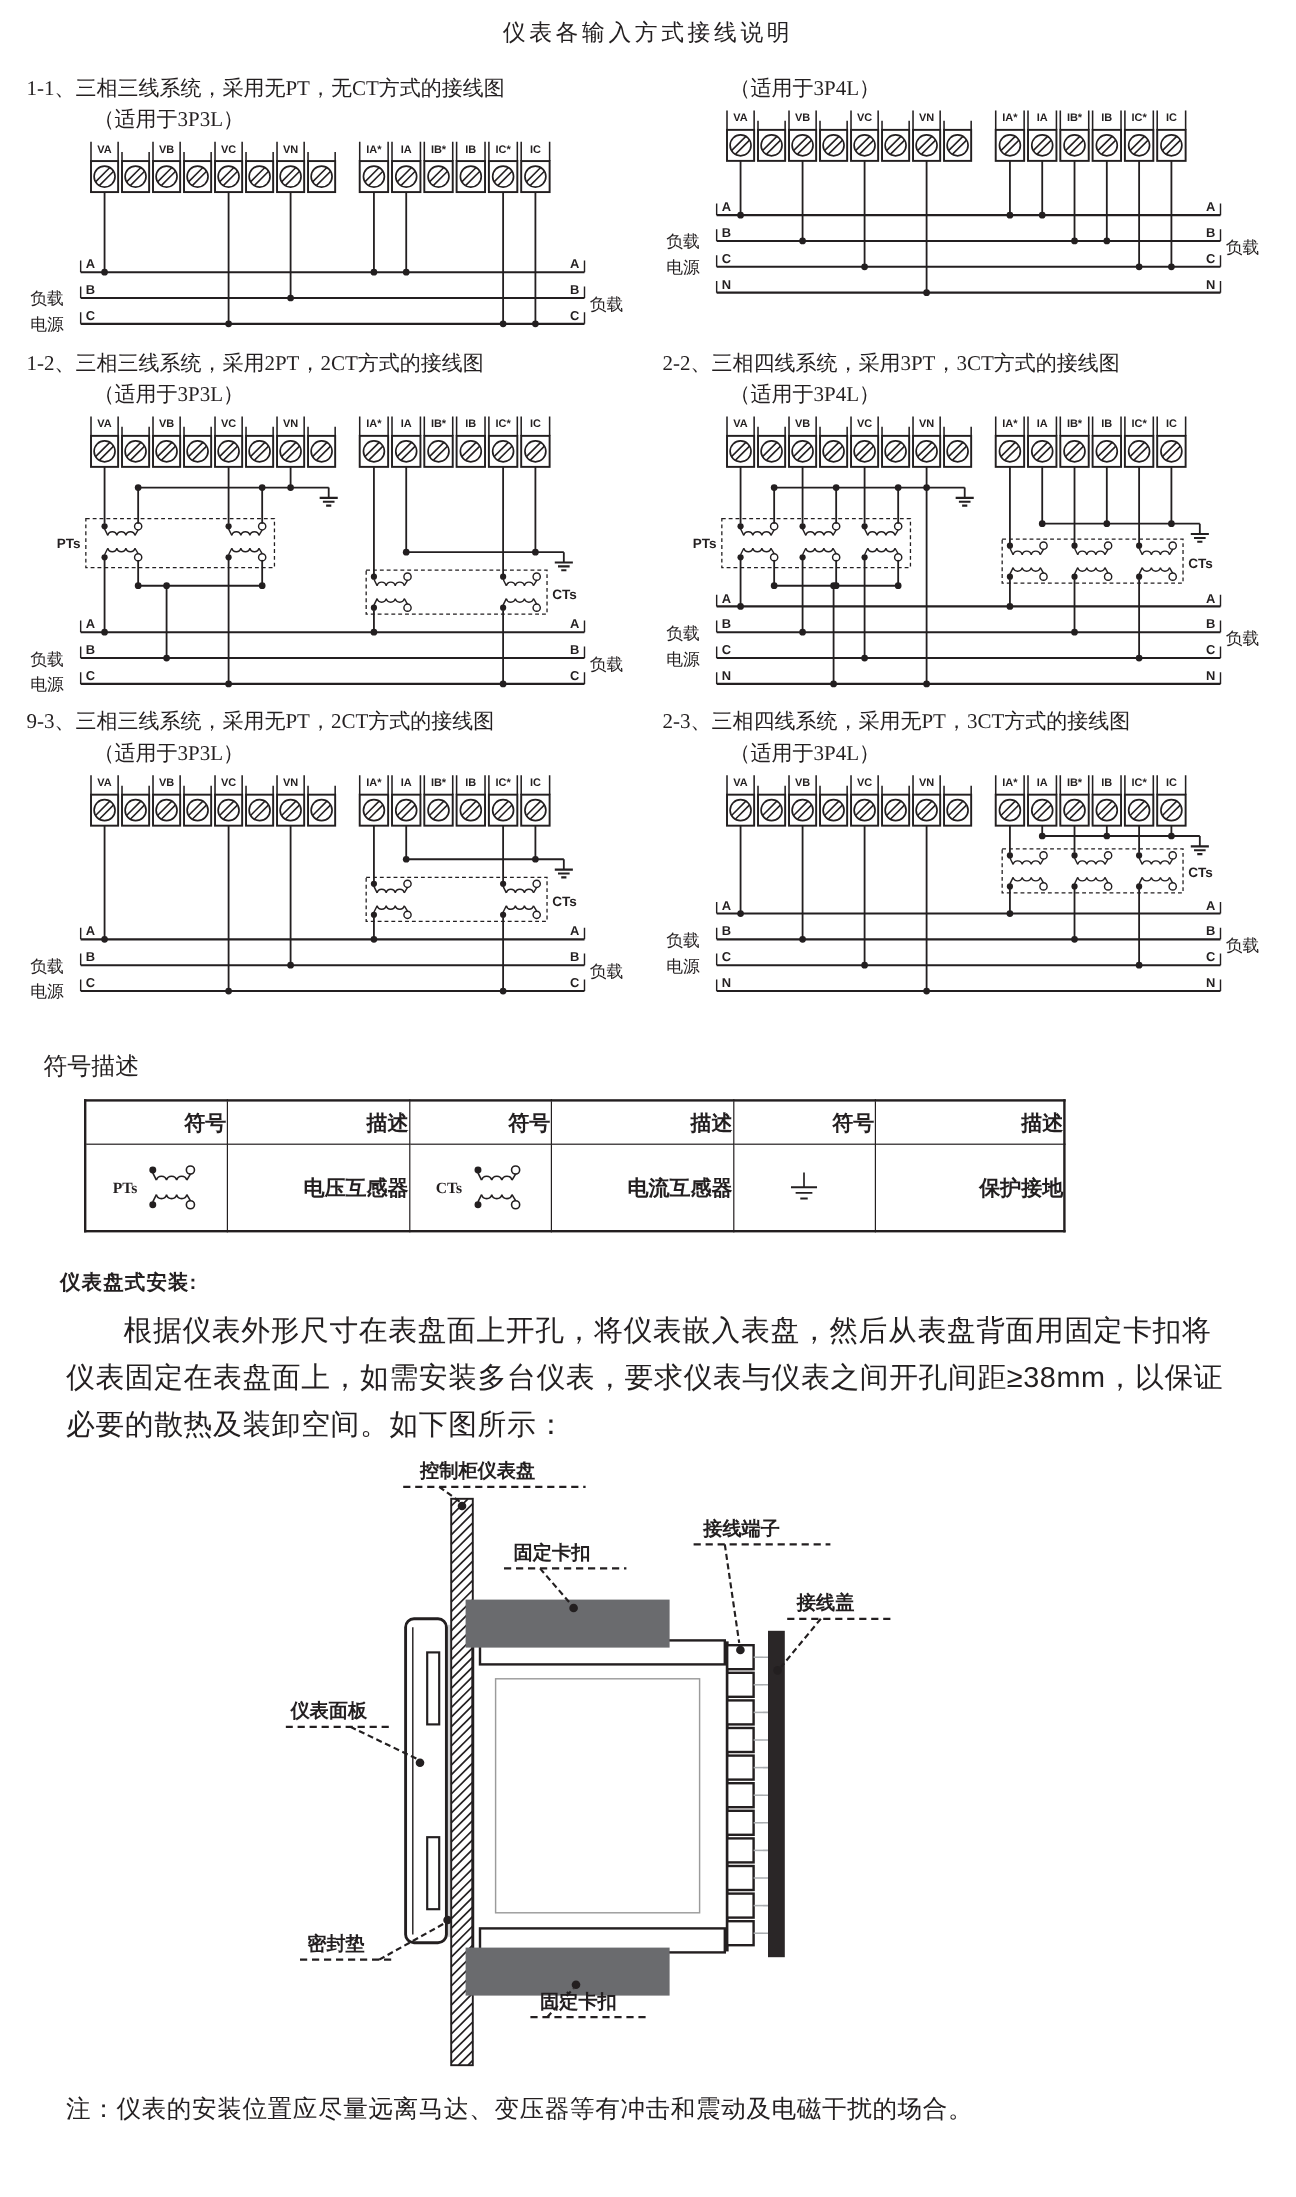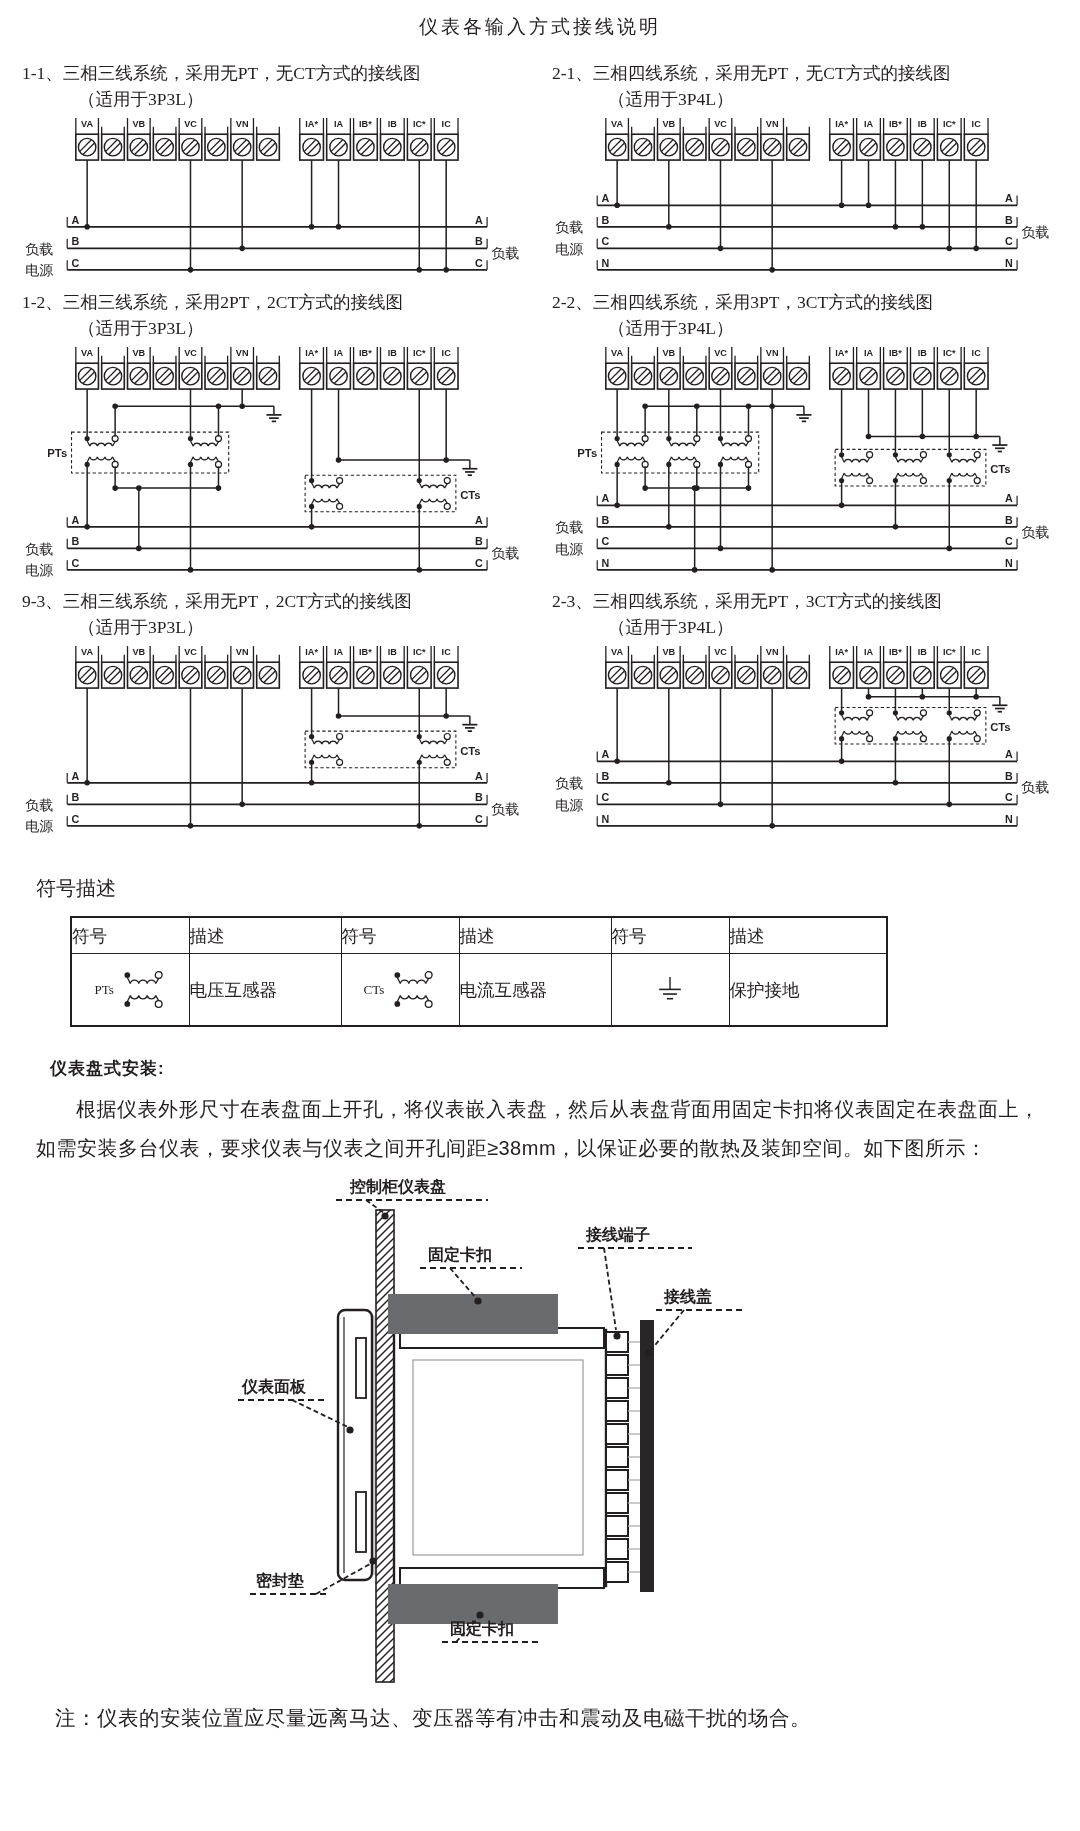--- a/index.html
+++ b/index.html
@@ -7,29 +7,29 @@
   body{width:1080px;color:#231f20;font-family:"Liberation Sans","DejaVu Sans",sans-serif}
   .page{width:1080px;min-height:1831px;padding:14px 0 26px;background:#fff}
   .doc-title{text-align:center;font-family:"Liberation Serif","DejaVu Serif",serif;font-size:19px;letter-spacing:3px;margin-bottom:20px}
   .dgrid{display:grid;grid-template-columns:1fr 1fr;column-gap:24px;padding:0 22px}
   .dcell{margin-bottom:8px}
   .dtitle,.dsub{font-family:"Liberation Serif","DejaVu Serif",serif;font-size:17.5px;line-height:26px;white-space:nowrap}
   .dsub{padding-left:56px;margin-bottom:5px}
   .wsvg{width:100%;display:block}
   .sym-heading{font-family:"Liberation Serif","DejaVu Serif",serif;font-size:20px;margin:30px 0 14px 36px}
   .sym-table{border-collapse:collapse;margin-left:70px;border:2.5px solid #231f20}
-  .sym-table th,.sym-table td{border:1.4px solid #231f20;text-align:left;vertical-align:middle;
-    font-family:"Liberation Serif","DejaVu Serif",serif;font-size:17.5px;font-weight:400}
+  .sym-table th,.sym-table td{border:1.4px solid #231f20;text-align:right;vertical-align:middle;
+    font-family:"Liberation Serif","DejaVu Serif",serif;font-size:17.5px;font-weight:700}
   .sym-table th{height:37px}
   .sym-table td{height:72px}
   .symcell-inner{display:flex;align-items:center;justify-content:center;gap:6px}
   .symlbl{font-size:13px;font-family:"Liberation Serif","DejaVu Serif",serif}
   .symsvg svg{display:block}
   .inst-heading{font-size:17px;font-weight:700;margin:30px 0 10px 50px;letter-spacing:1px}
-  .inst-para{font-size:20px;line-height:39px;padding:0 36px;text-indent:2em;letter-spacing:.5px}
+  .inst-para{font-size:24px;line-height:39px;padding:0 55px;text-indent:2em;letter-spacing:.5px}
   .inst-fig{width:520px;margin:2px 0 0 238px}
   .isvg{width:100%;display:block}
   .note{font-size:20.5px;font-weight:500;margin:14px 0 0 55px;letter-spacing:.5px}
   svg text{font-family:"Liberation Sans","DejaVu Sans",sans-serif}
 </style>
 </head>
 <body>
 
 <div class="page">
   <div class="doc-title">仪表各输入方式接线说明</div>
@@ -189,21 +189,20 @@
           <circle cx="269" cy="102" r="2.6" fill="#231f20"></circle>
           <line x1="294" y1="40" x2="294" y2="102" stroke="#231f20" stroke-width="1.4"></line>
           <circle cx="294" cy="102" r="2.6" fill="#231f20"></circle>
           <line x1="369" y1="40" x2="369" y2="142" stroke="#231f20" stroke-width="1.4"></line>
           <circle cx="369" cy="142" r="2.6" fill="#231f20"></circle>
           <line x1="394" y1="40" x2="394" y2="142" stroke="#231f20" stroke-width="1.4"></line>
           <circle cx="394" cy="142" r="2.6" fill="#231f20"></circle>
         </svg>
       </div>
       <div class="dcell">
-        <div class="dtitle">2-1、三相四线系统，采用无PT，无CT方式的接线图</div>
         <div class="dsub">（适用于3P4L）</div>
         <svg viewBox="0 0 470 152" class="wsvg">
           <g>
             <line x1="50" y1="1" x2="50" y2="16" stroke="#231f20" stroke-width="1.2"></line>
             <line x1="71" y1="1" x2="71" y2="16" stroke="#231f20" stroke-width="1.2"></line>
             <text x="60.5" y="9.5" font-size="8.5" text-anchor="middle" font-weight="700" fill="#231f20">VA</text>
             <rect x="50" y="16" width="21" height="24" fill="none" stroke="#231f20" stroke-width="1.5"></rect>
             <circle cx="60.5" cy="28" r="8.1" fill="none" stroke="#231f20" stroke-width="1.3"></circle>
             <line x1="53.7" y1="31.9" x2="64.4" y2="21.2" stroke="#231f20" stroke-width="1.2"></line>
             <line x1="56.6" y1="34.8" x2="67.3" y2="24.1" stroke="#231f20" stroke-width="1.2"></line>

